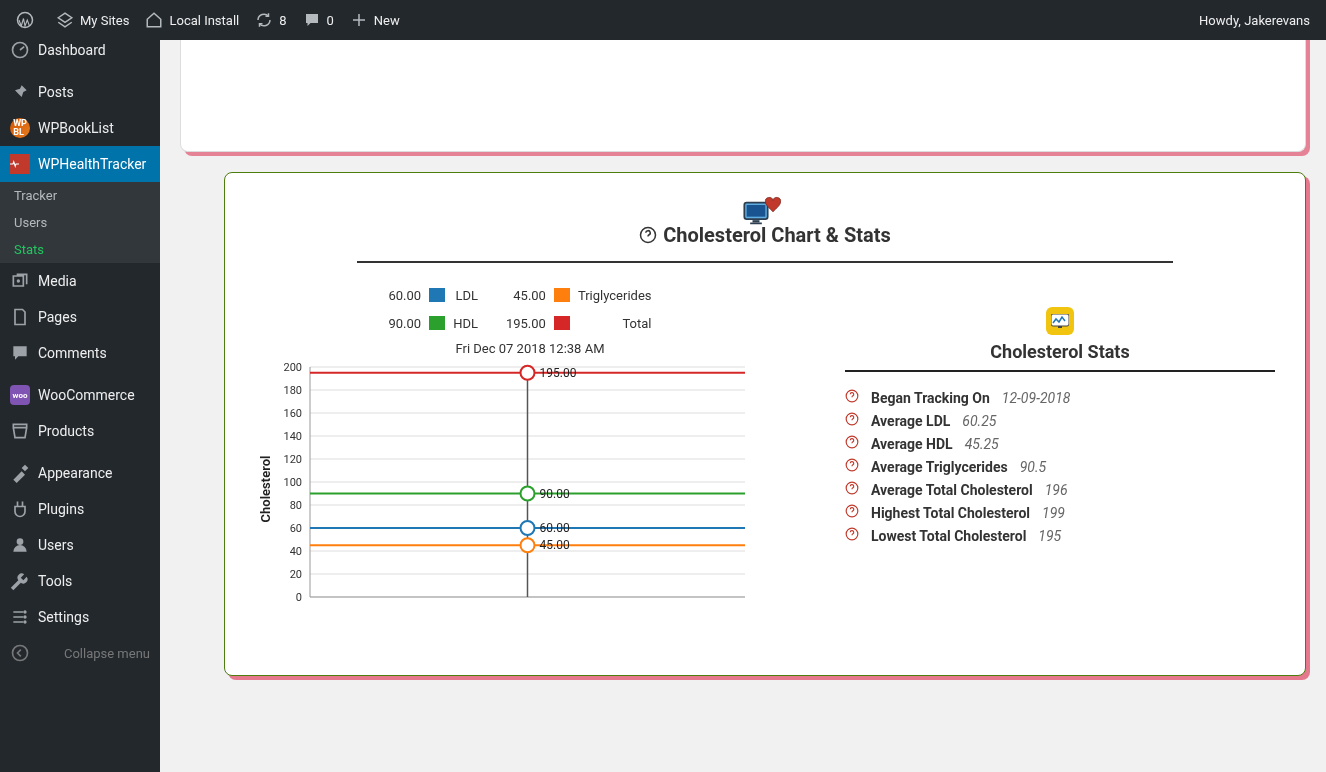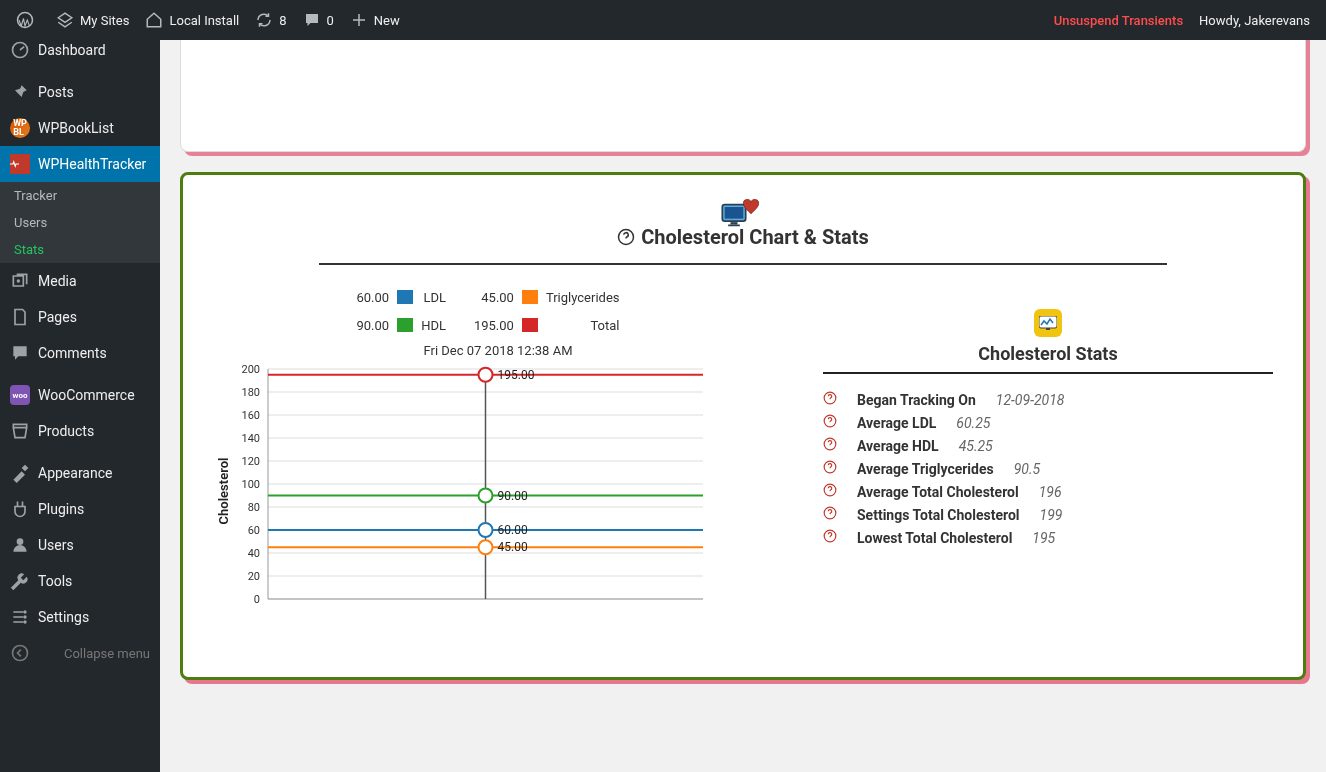--- a/index.html
+++ b/index.html
@@ -25,21 +25,21 @@
 .collapse-item svg { width:20px; height:20px; margin-right:8px; fill:#777; }
 
 .wpbl-icon { width:20px; height:20px; border-radius:50%; background:linear-gradient(135deg,#d35400,#e67e22); color:#fff; font-size:9px; font-weight:bold; display:flex; align-items:center; justify-content:center; margin-right:8px; flex-shrink:0; line-height:1; }
 .wpht-icon { width:20px; height:20px; background:#c0392b; display:flex; align-items:center; justify-content:center; margin-right:8px; flex-shrink:0; }
 .woo-icon { width:20px; height:20px; border-radius:4px; background:#7f54b3; color:#fff; font-size:8px; font-weight:bold; display:flex; align-items:center; justify-content:center; margin-right:8px; flex-shrink:0; }
 
 
 .content { margin-left: 160px; margin-top: 32px; padding: 0 20px 20px 20px; }
 .panel-spacer { height:120px; border:1px solid #ddd; border-radius:8px; background:#fff; margin-bottom:20px; margin-top:0; box-shadow: 4px 4px 0 rgba(220,20,60,0.5); border-top:none; border-top-left-radius:0; border-top-right-radius:0; }
 
-.panel { border:3px solid #4d7c0f; border-radius:8px; background:#fff; padding:25px 30px 60px 30px; box-shadow: 4px 4px 0 rgba(220,20,60,0.55); }
+.panel { border:1px solid #4d7c0f; border-radius:8px; background:#fff; padding:25px 30px 60px 30px; box-shadow: 4px 4px 0 rgba(220,20,60,0.55); margin-left: 44px; }
 .panel-header { text-align:center; }
 .panel-icon { display:inline-flex; align-items:flex-end; justify-content:center; position:relative; }
 .monitor-svg { width:28px; height:28px; }
 .heart-svg { width:18px; height:18px; position:relative; left:-6px; top:-12px; }
 .panel-title { font-size:20px; font-weight:700; color:#333; margin-top:-6px; display:flex; align-items:center; justify-content:center; gap:6px; }
 .panel-title svg { width:18px; height:18px; stroke:#333; }
 .hr { border:none; border-top:2px solid #333; margin:14px auto 20px auto; width:80%; }
 
 .columns { display:flex; gap:40px; }
 .col-chart { flex:1 1 520px; }
@@ -53,21 +53,21 @@
 .chart-date { text-align:center; font-size:13px; color:#333; margin-bottom:6px; }
 
 .chart-wrap { position:relative; }
 .ylabel { position:absolute; left:0; top:50%; transform:translate(-50%,-50%) rotate(-90deg); font-size:13px; font-weight:600; color:#222; transform-origin:center; }
 
 .stats-header { text-align:center; margin-top:24px; }
 .stats-icon-box { width:28px; height:28px; border-radius:6px; background:#f1c40f; display:inline-flex; align-items:center; justify-content:center; }
 .stats-title { font-size:18px; font-weight:700; margin-top:6px; color:#333; }
 .stats-hr { border:none; border-top:2px solid #222; margin:8px 0 14px 0; }
 .stat-list { list-style:none; }
-.stat-list li { display:flex; align-items:center; gap:20px; font-size:14px; padding:3px 0; }
+.stat-list li { display:flex; align-items:center; gap:12px; font-size:14px; padding:3px 0; }
 .stat-list .q { color:#c0392b; flex-shrink:0; }
 .stat-list .q svg { width:14px; height:14px; stroke:#c0392b; }
 .stat-list .lbl { font-weight:700; color:#333; }
 .stat-list .val { font-style:italic; color:#666; }
 </style>
 </head>
 <body>
 
 <div class="adminbar">
   <div class="adminbar-left">
@@ -103,23 +103,20 @@
       <span>0</span>
     </div>
     <div class="adminbar-item">
       <svg viewBox="0 0 24 24">
           <path d="M12 4v16M4 12h16" stroke="#b4b9be" stroke-width="2"></path>
         </svg>
       <span>New</span>
     </div>
   </div>
   <div class="adminbar-right">
-    <div class="adminbar-item unsuspend">
-      <span>Unsuspend Transients</span>
-    </div>
     <div class="adminbar-item">
       <span>Howdy, Jakerevans</span>
     </div>
   </div>
 </div>
 
 <div class="sidebar">
   <div class="menu-item">
       <svg viewBox="0 0 24 24">
         <circle cx="12" cy="12" r="9" fill="none" stroke="#9ca2a7" stroke-width="2"></circle>
@@ -362,21 +359,21 @@
                   <path d="M9 9a3 3 0 1 1 4 3c-1 .5-1 1-1 2M12 18h.01"></path>
                 </svg></span>
               <span class="lbl">Average Total Cholesterol</span>
               <span class="val">196</span>
             </li>
             <li>
               <span class="q"><svg viewBox="0 0 24 24" fill="none" stroke-width="2">
                   <circle cx="12" cy="12" r="10"></circle>
                   <path d="M9 9a3 3 0 1 1 4 3c-1 .5-1 1-1 2M12 18h.01"></path>
                 </svg></span>
-              <span class="lbl">Settings Total Cholesterol</span>
+              <span class="lbl">Highest Total Cholesterol</span>
               <span class="val">199</span>
             </li>
             <li>
               <span class="q"><svg viewBox="0 0 24 24" fill="none" stroke-width="2">
                   <circle cx="12" cy="12" r="10"></circle>
                   <path d="M9 9a3 3 0 1 1 4 3c-1 .5-1 1-1 2M12 18h.01"></path>
                 </svg></span>
               <span class="lbl">Lowest Total Cholesterol</span>
               <span class="val">195</span>
             </li>

